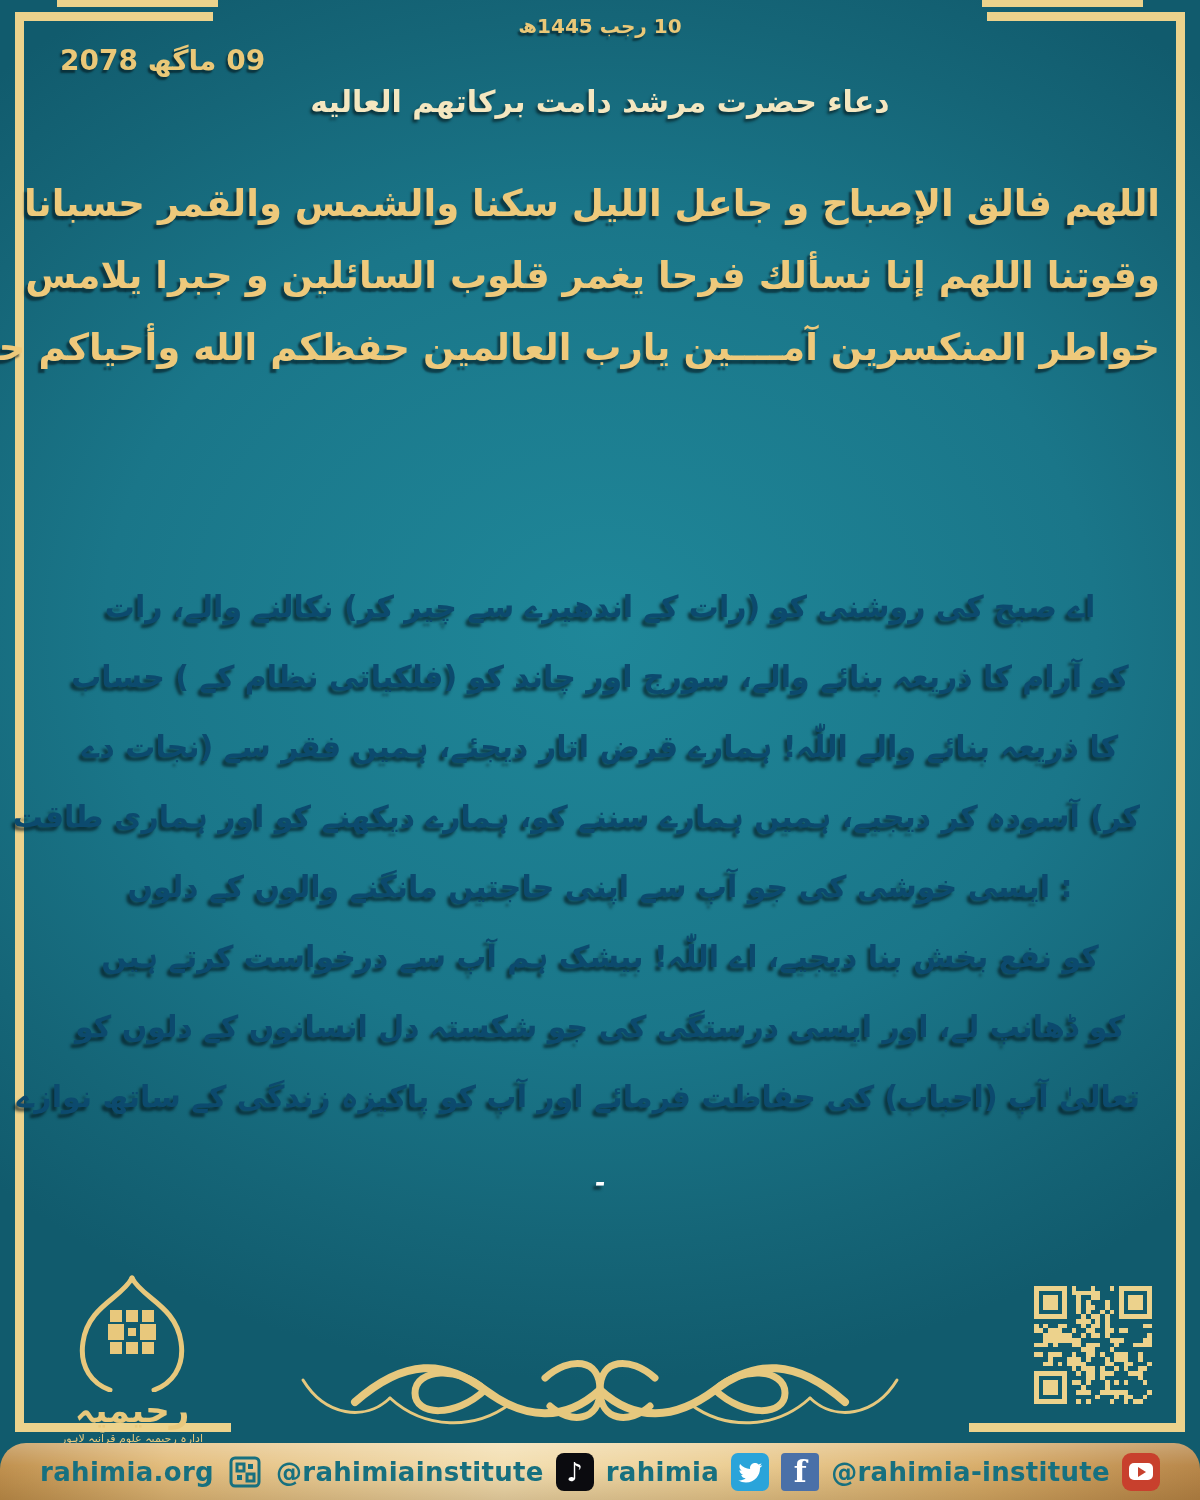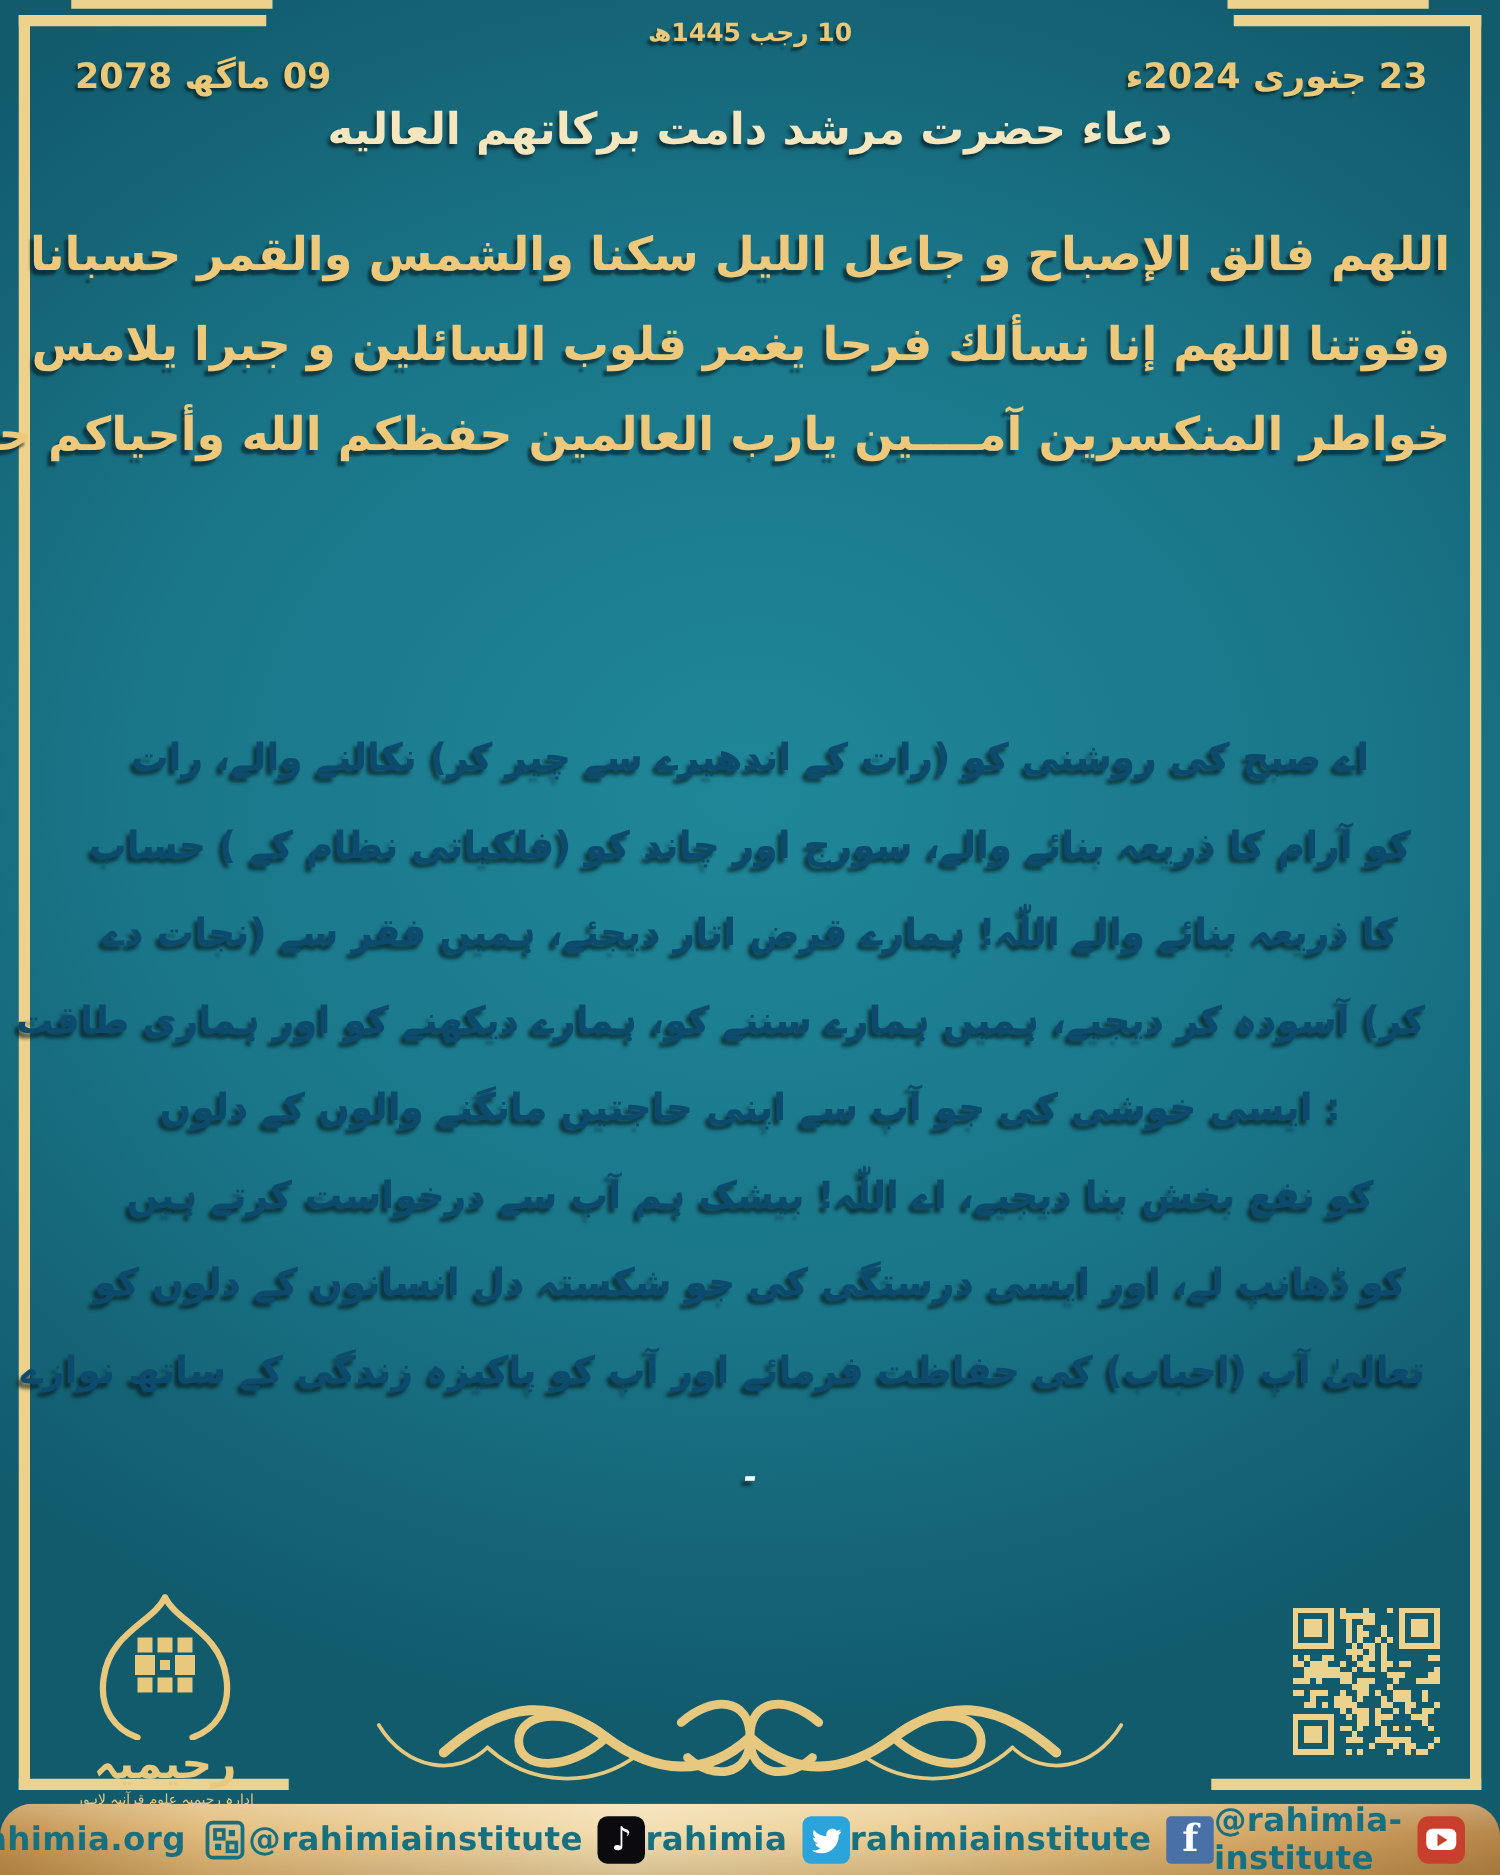--- a/index.html
+++ b/index.html
@@ -21,21 +21,21 @@
   .f-bot-r{left:969px;top:1423px;width:216px;height:9px;}
   .f-echo-l{left:57px;top:0;width:161px;height:7px;}
   .f-echo-r{left:982px;top:0;width:161px;height:7px;}
 
   
   .gold-text{color:#eac878;text-shadow:-2px 3px 2px rgba(5,25,30,.65);}
   .date-center{position:absolute;top:14px;left:0;width:100%;text-align:center;font-size:20px;font-weight:bold;}
   .date-right{position:absolute;top:44px;right:58px;font-size:28px;font-weight:bold;}
   .date-left{position:absolute;top:44px;left:60px;font-size:28px;font-weight:bold;}
   .page-title{position:absolute;top:84px;left:0;width:100%;text-align:center;
-    font-size:35px;font-weight:bold;color:#f4e7c0;text-shadow:-2px 3px 3px rgba(5,25,30,.7);}
+    font-size:30px;font-weight:bold;color:#f4e7c0;text-shadow:-2px 3px 3px rgba(5,25,30,.7);}
 
   
   .arabic-block{position:absolute;top:168px;left:40px;width:1120px;text-align:center;}
   .arabic-line{white-space:nowrap;font-size:37px;font-weight:bold;line-height:72px;
     color:#eec97b;text-shadow:-3px 4px 2px rgba(5,22,28,.6);}
 
   
   .urdu-block{position:absolute;top:572px;left:60px;width:1080px;text-align:center;}
   .urdu-line{white-space:nowrap;font-size:30px;font-weight:bold;line-height:70px;
     color:#0c4a6e;text-shadow:-3px 4px 3px rgba(5,22,28,.65);}
@@ -81,21 +81,20 @@
   <div class="frame f-left"></div>
   <div class="frame f-right"></div>
   <div class="frame f-top-l"></div>
   <div class="frame f-top-r"></div>
   <div class="frame f-bot-l"></div>
   <div class="frame f-bot-r"></div>
   <div class="frame f-echo-l"></div>
   <div class="frame f-echo-r"></div>
 
   <div class="date-center gold-text">10 رجب 1445ھ</div>
-  <div class="date-right  gold-text">23 جنوری 2024ء</div>
   <div class="date-left   gold-text">09 ماگھ 2078</div>
   <div class="page-title">دعاء حضرت مرشد دامت برکاتهم العالیه</div>
 
   <div class="arabic-block">
     <div class="arabic-line">اللهم فالق الإصباح و جاعل الليل سكنا والشمس والقمر حسبانا</div>
     <div class="arabic-line">وقوتنا اللهم إنا نسألك فرحا يغمر قلوب السائلين و جبرا يلامس</div>
     <div class="arabic-line">خواطر المنكسرين آمــــين يارب العالمين حفظكم الله وأحياكم حياة طيبة</div>
   </div>
 
   <div class="urdu-block">
@@ -440,21 +439,20 @@
     <div class="social-item">
       <div class="icon-box yt">
           <div class="yt-inner">
             <div class="yt-tri"></div>
           </div>
         </div>
       <span class="social-handle" dir="ltr">@rahimia-institute</span>
     </div>
     <div class="social-item">
       <div class="icon-box fb">f</div>
-      <span class="social-handle" dir="ltr">rahimiainstitute</span>
     </div>
     <div class="social-item">
       <div class="icon-box tw">
         <svg width="26" height="26" viewBox="0 0 32 32">
             <path fill="#fff" d="M31 7.6c-1.1.5-2.2.8-3.4 1 1.2-.7 2.2-1.9 2.6-3.3-1.2.7-2.4 1.2-3.8 1.5C25.3 5.6 23.7 5 22 5c-3.3 0-6 2.7-6 6 0 .5.1.9.2 1.4-5-.3-9.4-2.6-12.4-6.2-.5.9-.8 1.9-.8 3 0 2.1 1.1 3.9 2.7 5-1 0-1.9-.3-2.7-.7v.1c0 2.9 2.1 5.3 4.8 5.9-.5.1-1 .2-1.6.2-.4 0-.8 0-1.1-.1.8 2.4 3 4.1 5.6 4.2-2.1 1.6-4.7 2.6-7.5 2.6-.5 0-1 0-1.4-.1C4.4 28.1 7.6 29 11 29c11.2 0 17.3-9.3 17.3-17.3v-.8c1.2-.9 2.2-1.9 2.7-3.3z"></path>
           </svg>
       </div>
       <span class="social-handle" dir="ltr">rahimia</span>
     </div>
     <div class="social-item">

